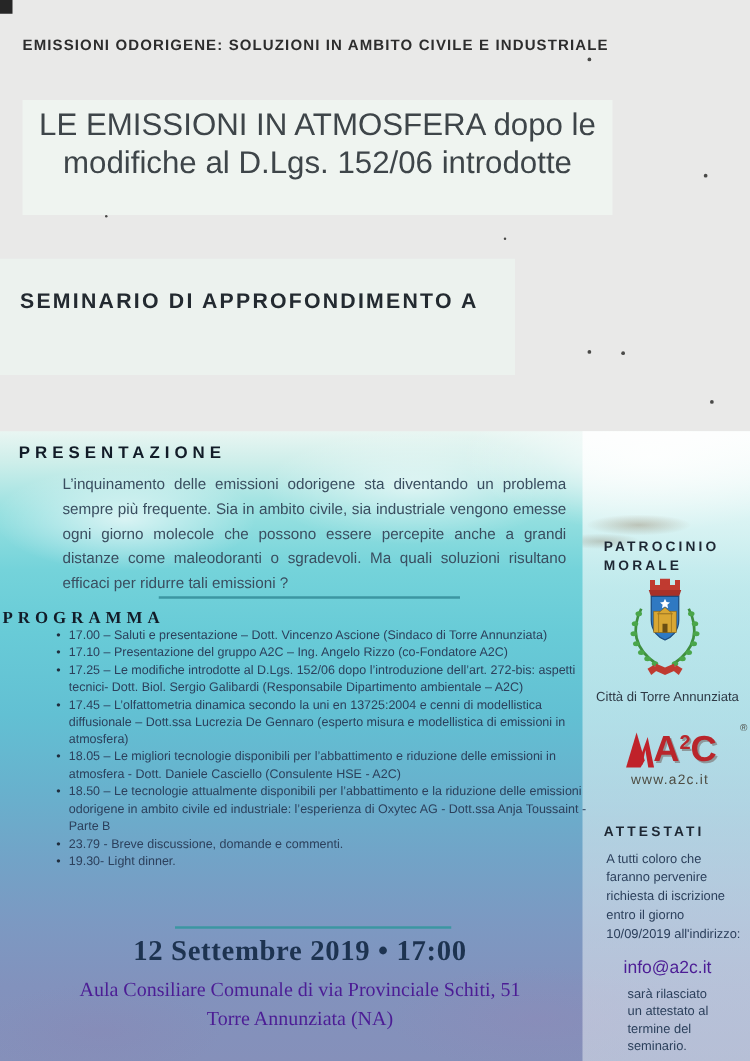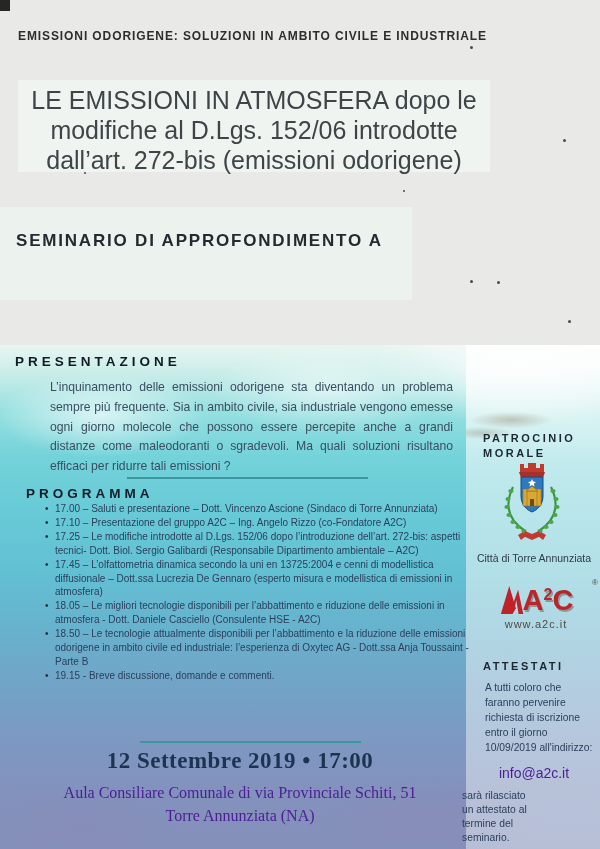--- a/index.html
+++ b/index.html
@@ -55,21 +55,21 @@
   .section-heading{
     font-size:13.5px;font-weight:700;letter-spacing:4px;color:#121c28;
   }
   .presentazione-heading{left:15px;top:354px;}
   .presentazione-body{
     left:50px;top:378px;width:403px;
     font-size:12.2px;line-height:19.8px;text-align:justify;color:#3a4e60;
   }
   .divider{height:2px;background:#3c96a2;}
   .divider-1{left:127px;top:477px;width:241px;}
-  .programma-heading{left:26px;top:486px;}
+  .programma-heading{left:2px;top:486px;font-family:Liberation Serif, serif;}
   .program-list{
     left:44px;top:502px;width:430px;margin:0;padding:0;list-style:none;
     font-size:10px;line-height:13.9px;color:#2c405c;
   }
   .program-list li{position:relative;padding-left:11px;}
   .program-list li::before{
     content:"•";position:absolute;left:1px;top:0;color:#1f2d3d;
   }
   .divider-2{left:140px;top:741px;width:221px;}
 
@@ -117,21 +117,21 @@
   }
   .attestati-text{
     left:485px;top:680px;width:110px;
     font-size:10.3px;line-height:15px;color:#2c405c;
   }
   .email-address{
     left:468px;top:765px;width:132px;text-align:center;
     font-size:14px;color:#4c1d95;
   }
   .attestati-note{
-    left:462px;top:789px;width:76px;
+    left:502px;top:789px;width:76px;
     font-size:10.3px;line-height:14px;color:#2c405c;
   }
 </style>
 </head>
 <body>
 
 <div class="page">
 
   <div class="abs corner-square"></div>
   <div class="dot" style="left:470px;top:46px;width:3px;height:3px;"></div>
@@ -140,21 +140,20 @@
   <div class="dot" style="left:84px;top:172px;width:2px;height:2px;"></div>
   <div class="dot" style="left:470px;top:280px;width:3px;height:3px;"></div>
   <div class="dot" style="left:497px;top:281px;width:3px;height:3px;"></div>
   <div class="dot" style="left:568px;top:320px;width:3px;height:3px;"></div>
 
   <div class="abs kicker">EMISSIONI ODORIGENE: SOLUZIONI IN AMBITO CIVILE E INDUSTRIALE</div>
 
   <div class="abs title-banner">
     <div>LE EMISSIONI IN ATMOSFERA dopo le</div>
     <div>modifiche al D.Lgs. 152/06 introdotte</div>
-    <div>dall’art. 272-bis (emissioni odorigene)</div>
   </div>
 
   <div class="abs subtitle-banner">
     <div>SEMINARIO DI APPROFONDIMENTO A</div>
   </div>
 
   <div class="abs watercolor"></div>
   <div class="abs sidebar-panel"></div>
 
   <div class="abs presentazione-body">L’inquinamento delle emissioni odorigene sta diventando un problema sempre più frequente. Sia in ambito civile, sia industriale vengono emesse ogni giorno molecole che possono essere percepite anche a grandi distanze come maleodoranti o sgradevoli. Ma quali soluzioni risultano efficaci per ridurre tali emissioni ?</div>
@@ -163,21 +162,22 @@
   <div class="abs divider divider-1"></div>
 
   <div class="abs section-heading programma-heading">PROGRAMMA</div>
   <ul class="abs program-list">
       <li>17.00 – Saluti e presentazione –  Dott. Vincenzo Ascione (Sindaco di Torre Annunziata)</li>
       <li>17.10 – Presentazione del gruppo A2C – Ing. Angelo Rizzo (co-Fondatore A2C)</li>
       <li>17.25 – Le modifiche introdotte al D.Lgs. 152/06 dopo l’introduzione dell’art. 272-bis: aspetti tecnici-  Dott. Biol. Sergio Galibardi (Responsabile Dipartimento ambientale – A2C)</li>
       <li>17.45 – L’olfattometria dinamica secondo la uni en 13725:2004 e cenni di modellistica diffusionale – Dott.ssa Lucrezia De Gennaro (esperto misura e modellistica di emissioni in atmosfera)</li>
       <li>18.05 – Le migliori tecnologie disponibili per l’abbattimento e riduzione delle emissioni in atmosfera - Dott. Daniele Casciello (Consulente HSE - A2C)</li>
       <li>18.50 – Le tecnologie attualmente disponibili per l’abbattimento e la riduzione delle emissioni odorigene in ambito civile ed industriale: l’esperienza di Oxytec AG - Dott.ssa Anja Toussaint - Parte B</li>
-      <li>19.15 - Breve discussione, domande e commenti.</li>
+      <li>23.79 - Breve discussione, domande e commenti.</li>
+      <li>19.30- Light dinner.</li>
     </ul>
 
   <div class="abs divider divider-2"></div>
 
   <div class="abs event-datetime">12 Settembre 2019 • 17:00</div>
   <div class="abs venue-line venue-1">Aula Consiliare Comunale di via Provinciale Schiti, 51</div>
   <div class="abs venue-line venue-2">Torre Annunziata (NA)</div>
 
   <div class="abs patrocinio-heading">
     <div>PATROCINIO</div>

